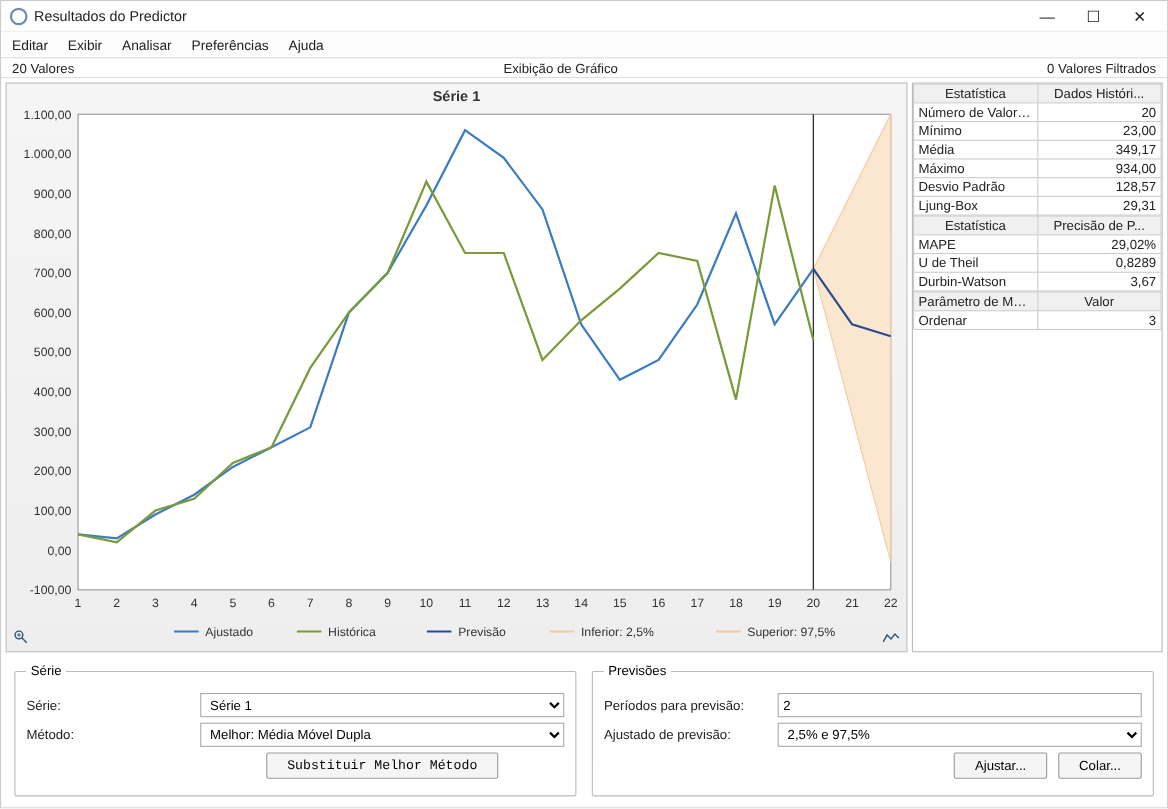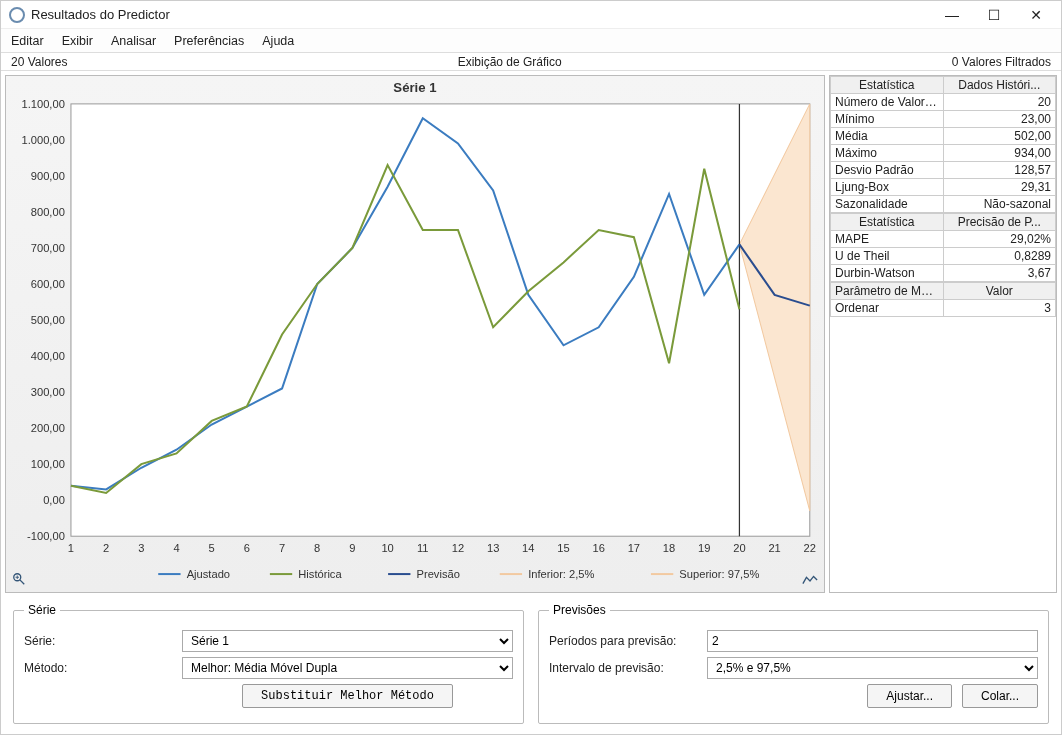--- a/index.html
+++ b/index.html
@@ -139,37 +139,33 @@
             <tr>
               <td>Número de Valores ...</td>
               <td class="val">20</td>
             </tr>
             <tr>
               <td>Mínimo</td>
               <td class="val">23,00</td>
             </tr>
             <tr>
               <td>Média</td>
-              <td class="val">502,00</td>
+              <td class="val">349,17</td>
             </tr>
             <tr>
               <td>Máximo</td>
               <td class="val">934,00</td>
             </tr>
             <tr>
               <td>Desvio Padrão</td>
               <td class="val">128,57</td>
             </tr>
             <tr>
               <td>Ljung-Box</td>
               <td class="val">29,31</td>
-            </tr>
-            <tr>
-              <td>Sazonalidade</td>
-              <td class="val">Não-sazonal</td>
             </tr>
           </tbody>
       </table>
       <table>
         <thead>
             <tr>
               <th>Estatística</th>
               <th>Precisão de P...</th>
             </tr>
           </thead>
@@ -222,21 +218,21 @@
       </div>
     </fieldset>
 
     <fieldset>
       <legend>Previsões</legend>
       <div class="formrow">
         <label>Períodos para previsão:</label>
         <div class="control"><input type="text" value="2" style=""></div>
       </div>
       <div class="formrow">
-        <label>Intervalo de previsão:</label>
+        <label>Ajustado de previsão:</label>
         <div class="control"><select><option>2,5% e 97,5%</option></select></div>
       </div>
       <div class="formrow" style="justify-content:flex-end; gap:10px;">
         <button>Ajustar...</button>
         <button>Colar...</button>
       </div>
     </fieldset>
   </div>
 </div>
 

